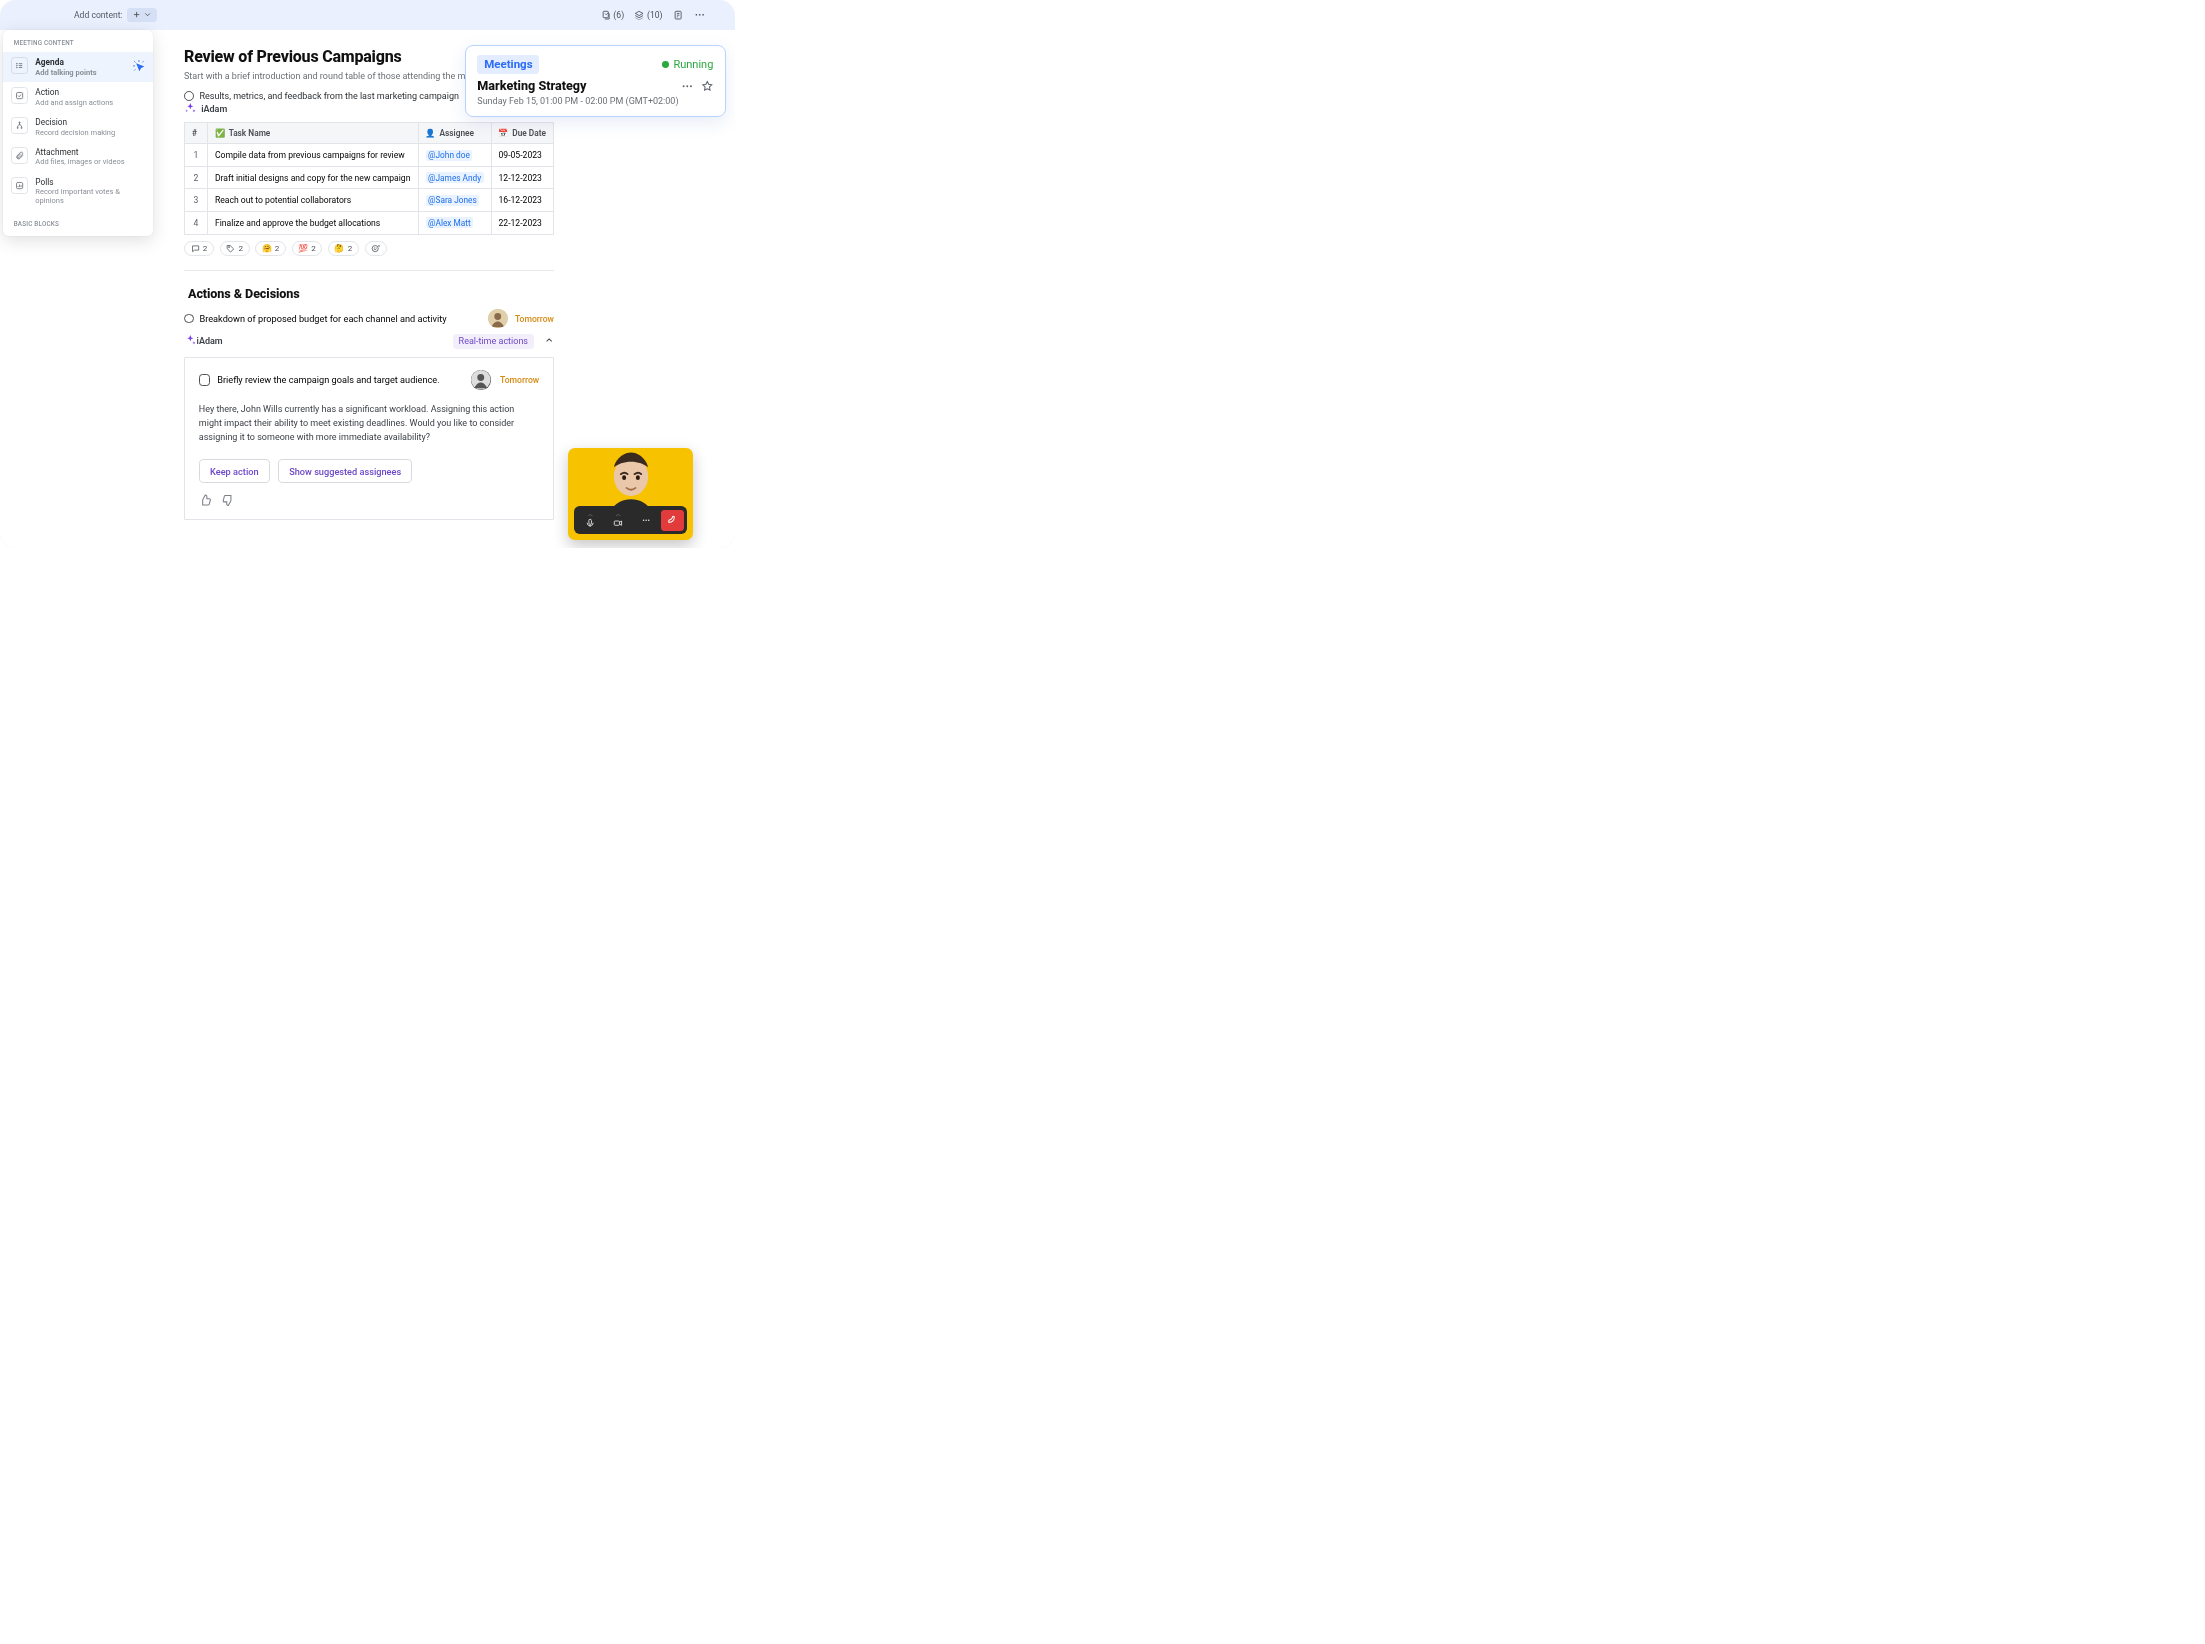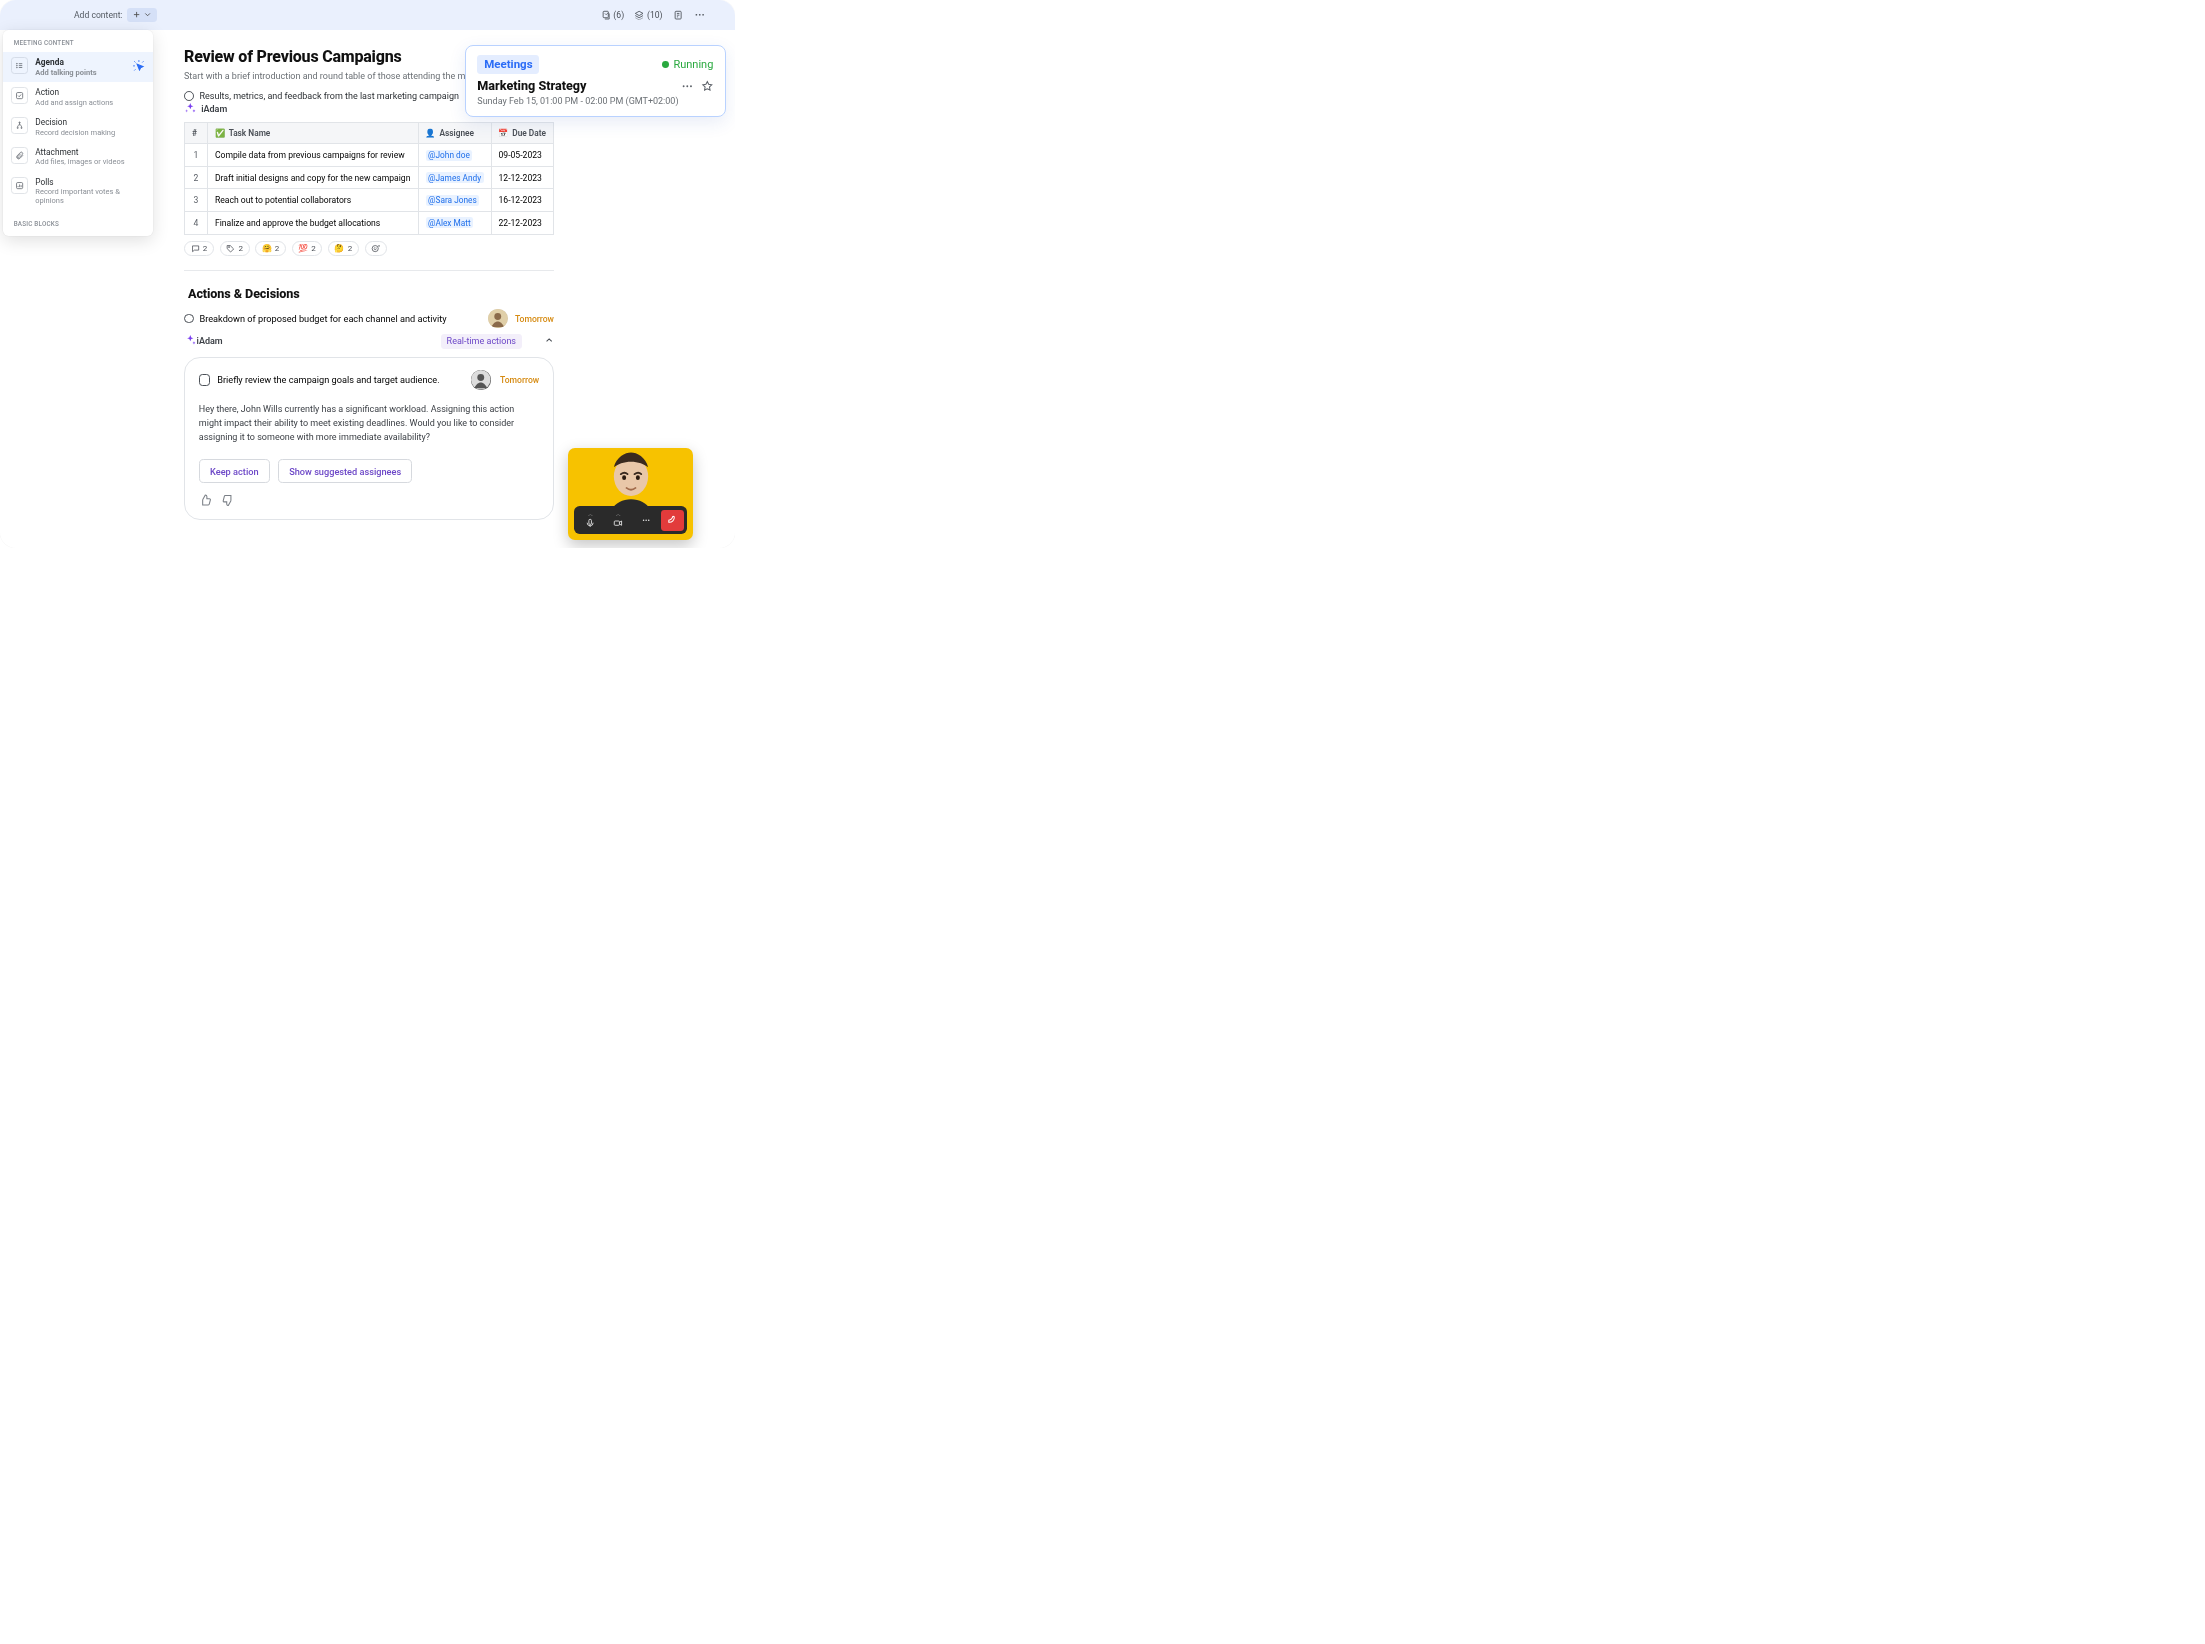--- a/index.html
+++ b/index.html
@@ -60,25 +60,25 @@
 .mc-actions { display: flex; align-items: center; gap: 6.9px; color: #5c6168; }
 .mc-date { color: #6b7075; font-size: 9px; margin-top: 2.3px; }
 
 
 .action-row { display:flex; align-items:center; gap:5.7px; }
 .action-row .right { margin-left:auto; display:flex; align-items:center; gap:6.9px; }
 .due { color:#d68b13; font-size:8.6px; font-weight:500;}
 .avatar { width:19.5px; height:19.5px; border-radius:50%; background:#d9c9a7 center/cover; overflow:hidden; display:flex; align-items:center; justify-content:center;}
 .avatar2 { width:19.5px; height:19.5px; border-radius:50%; background:#555 center/cover; overflow:hidden; display:flex; align-items:center; justify-content:center;}
 .realtime-row { display:flex; align-items:center; margin-top:5.7px;}
-.realtime-pill { margin-left:auto; display:flex; align-items:center; gap:22px;}
+.realtime-pill { margin-left:auto; display:flex; align-items:center; gap:10px;}
 .realtime-label { background:#f3effa; color:#6c47c7; font-size:9px; padding:2.3px 5.7px; border-radius:3.4px;}
 .chev { color:#4a4f56;}
 
-.callout { border:0.6px solid #e1e4e8; border-radius:16px; padding:12.6px 13.8px; margin-top:8px; width:370px;}
+.callout { border:0.6px solid #e1e4e8; border-radius:1px; padding:12.6px 13.8px; margin-top:8px; width:370px;}
 .callout .task { display:flex; align-items:center; gap:6.9px;}
 .cbox { width:11.5px; height:11.5px; border:1.1px solid #4a4f56; border-radius:3.4px; }
 .callout .right2 { margin-left:auto; display:flex; align-items:center; gap:9.2px;}
 .callout p.msg { color:#3c4046; font-size:9px; line-height:1.55; margin-top:13.8px;}
 .btnrow { display:flex; gap:8px; margin-top:13.8px;}
 .btn { border:0.6px solid #d6d9de; border-radius:4.6px; padding:5.7px 10.3px; font-size:9.2px; color:#6c47c7; background:#fff; cursor:pointer; font-weight:500;}
 .thumbs { display:flex; gap:10.3px; margin-top:10.3px; color:#7a7f86;}
 
 
 .vidcall { position:absolute; right:42px; bottom:8px; width:125px; height:92px; border-radius:6.9px; background:#f7c200; overflow:hidden; box-shadow:0 5.7px 15px rgba(0,0,0,.22); z-index:60;}

